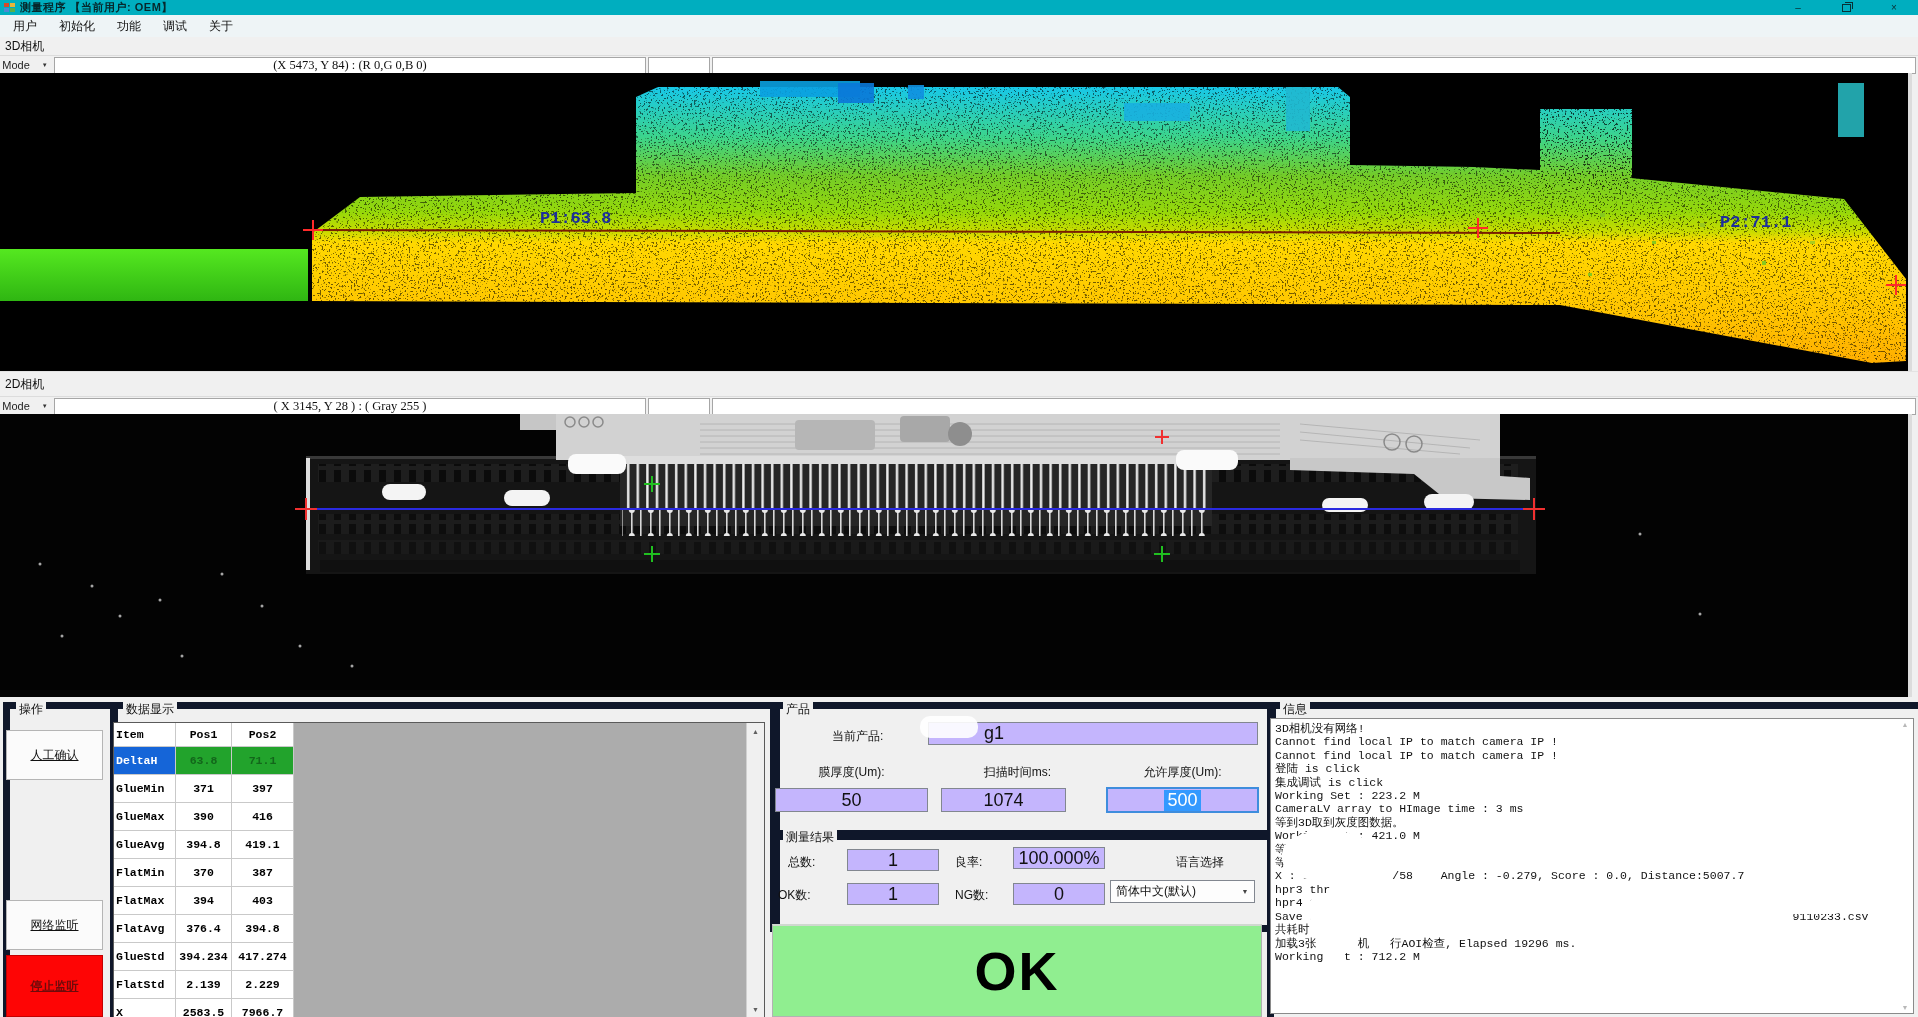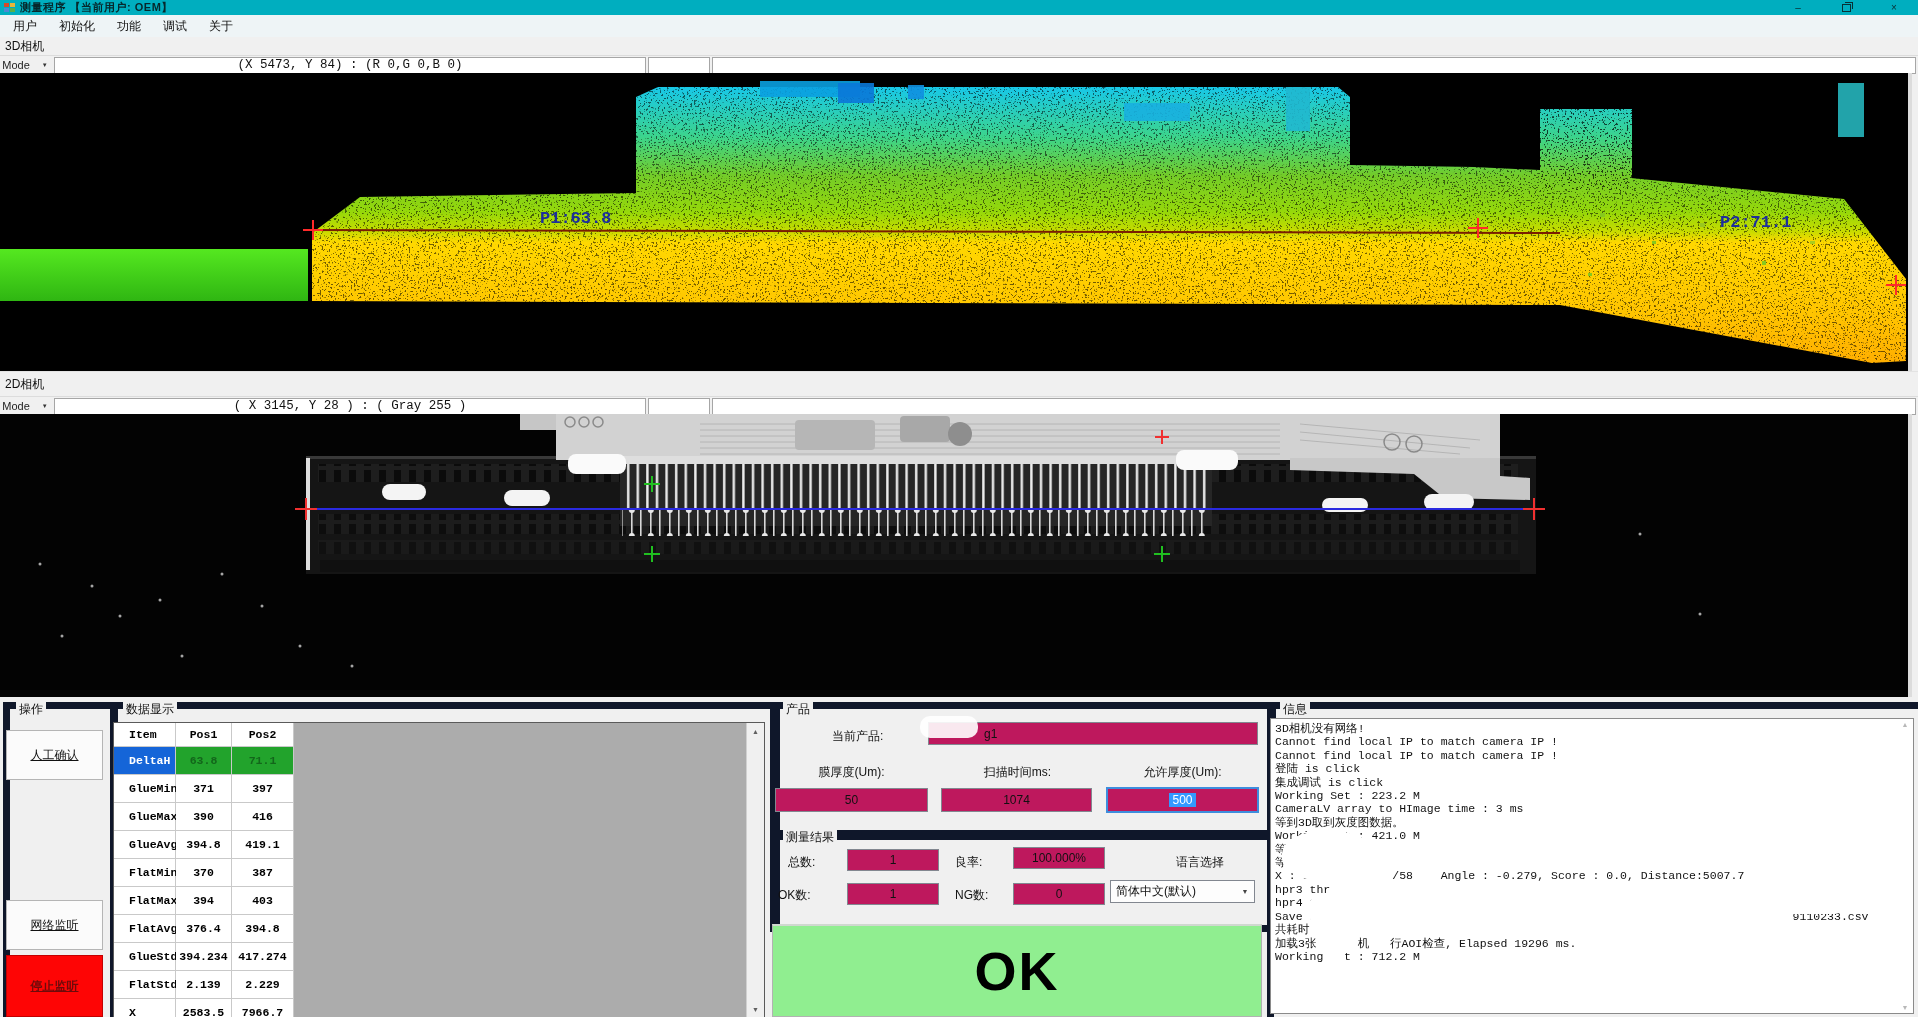--- a/index.html
+++ b/index.html
@@ -18,21 +18,21 @@
   .menubar{left:0;top:15px;width:1918px;height:22px;background:#eef4f6;border-bottom:1px solid #e2e8ea;display:flex;align-items:stretch;padding-left:2px;}
   .menu-item{padding:0 11px;line-height:22px;font-size:12px;color:#111;}
   
   .section-label{font-size:12px;color:#111;padding-left:5px;}
   .lbl3d{left:0;top:37px;width:1918px;height:18px;line-height:18px;background:#f0f0f0;}
   .lbl2d{left:0;top:371px;width:1918px;height:25px;line-height:25px;background:#f0f0f0;border-top:1px solid #e3e3e3;}
   .modebar{width:1918px;height:18px;background:#f0f0f0;border-top:1px solid #dcdcdc;display:flex;align-items:center;}
   .mode-btn{width:50px;height:17px;display:flex;align-items:center;justify-content:center;gap:12px;font-size:11px;color:#222;}
   .mode-arrow{font-size:6px;color:#333;}
   .status-panel{height:15px;background:#fff;border:1px solid #a6a6a6;display:flex;align-items:center;justify-content:center;
-    font-family:Liberation Mono, monospace;font-size:12.5px;color:#111;}
+    font-family:Liberation Serif, serif;font-size:12.5px;color:#111;}
   .sp1{width:590px;margin-left:4px;}
   .sp2{width:60px;margin-left:2px;}
   .sp3{flex:1;margin:0 2px;}
   .camview{background:#000;border-right:4px solid #dcdcdc;overflow:hidden;}
   .v3d{left:0;top:73px;width:1908px;height:298px;}
   .v2d{left:0;top:414px;width:1908px;height:283px;}
   
   .groupbox{border:7px solid #0f172a;background:transparent;}
   .gb-label{position:absolute;top:-8px;left:6px;background:#f0f0f0;padding:0 3px;font-size:12px;color:#111;}
   
@@ -40,32 +40,32 @@
     font-size:12px;color:#111;cursor:default;text-decoration:underline;}
   .btn.danger{background:#fe0505;border-color:#c40000;color:#6d0b0b;font-weight:bold;}
   
   .datagrid{left:113px;top:722px;width:650px;height:295px;background:#acacac;border:1px solid #5a5a5a;overflow:hidden;}
   .dg-inner{position:absolute;left:0;top:0;}
   .dg-row{display:flex;}
   .dg-cell{background:#fff;border-right:1px solid #c9c9c9;border-bottom:1px solid #c9c9c9;
     font-family:"Liberation Mono",monospace;font-size:11.5px;font-weight:bold;
     display:flex;align-items:center;justify-content:center;height:28px;box-sizing:border-box;}
   .dg-head .dg-cell{height:24px;}
-  .dg-c1{width:62px;justify-content:flex-start;padding-left:15px;}
+  .dg-c1{width:62px;justify-content:flex-start;padding-left:2px;}
   .dg-c2{width:56px;}
   .dg-c3{width:62px;}
   .dg-row.hl .dg-c1{background:#1565d8;color:#fff;}
   .dg-row.hl .dg-c2,.dg-row.hl .dg-c3{background:#22a32c;color:#13661b;}
   .dg-scroll{position:absolute;right:0;top:0;bottom:0;width:17px;background:#f0f0f0;border-left:1px solid #d0d0d0;}
   .dg-scroll .arr{position:absolute;left:0;width:17px;height:17px;display:flex;align-items:center;justify-content:center;font-size:7px;color:#606060;background:#f0f0f0;}
   .arr-up{top:0;}
   .arr-dn{bottom:0;}
   
-  .field{background:#be185d;border:1px solid #828790;display:flex;align-items:center;justify-content:center;
-    font-size:12px;color:#111;box-sizing:border-box;}
+  .field{background:#c4b5fd;border:1px solid #828790;display:flex;align-items:center;justify-content:center;
+    font-size:18px;color:#111;box-sizing:border-box;}
   .field.left{justify-content:flex-start;}
   .field.focused{border:2px solid #3e8ddd;}
   .sel-text{background:#3399ff;color:#fff;padding:0 3px;}
   .flabel{font-size:12px;color:#111;}
   .center{text-align:center;}
   .combo{background:#fdfdfd;border:1px solid #828790;display:flex;align-items:center;font-size:12px;color:#111;box-sizing:border-box;}
   .combo .combo-text{flex:1;padding-left:5px;}
   .combo .combo-arrow{width:18px;text-align:center;font-size:7px;color:#444;}
   
   .okbox{background:#90ee90;border:1px solid #b2b2b2;border-top:2px solid #cfd8cf;display:flex;align-items:center;justify-content:center;
@@ -366,21 +366,21 @@
 <div class="abs flabel" style="left:832px;top:728px;">当前产品:</div>
 <div class="abs field left" style="left:928px;top:722px;width:330px;height:23px;">
   <span style="padding-left:55px;">g1</span>
 </div>
 <div class="abs flabel center" style="left:775px;top:764px;width:153px;">膜厚度(Um):</div>
 <div class="abs flabel center" style="left:941px;top:764px;width:153px;">扫描时间ms:</div>
 <div class="abs flabel center" style="left:1106px;top:764px;width:153px;">允许厚度(Um):</div>
 <div class="abs field" style="left:775px;top:788px;width:153px;height:24px;">
   <span>50</span>
 </div>
-<div class="abs field" style="left:941px;top:788px;width:151px;height:24px;">
+<div class="abs field" style="left:941px;top:788px;width:125px;height:24px;">
   <span>1074</span>
 </div>
 <div class="abs field focused" style="left:1106px;top:787px;width:153px;height:26px;">
   <span class="sel-text">500</span>
 </div>
 
 <div class="abs groupbox" style="left:770px;top:830px;width:492px;height:88px;">
   <span class="gb-label">测量结果</span>
 </div>
 <div class="abs flabel" style="left:788px;top:854px;">总数:</div>

